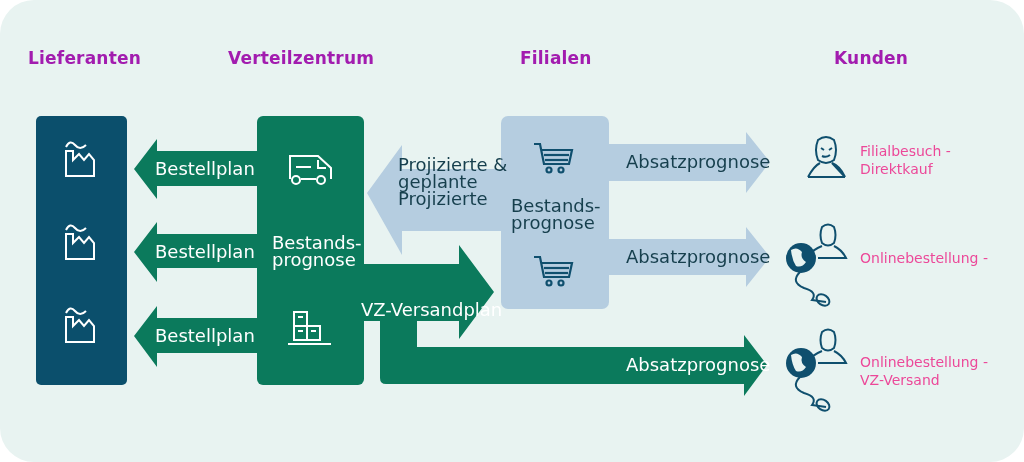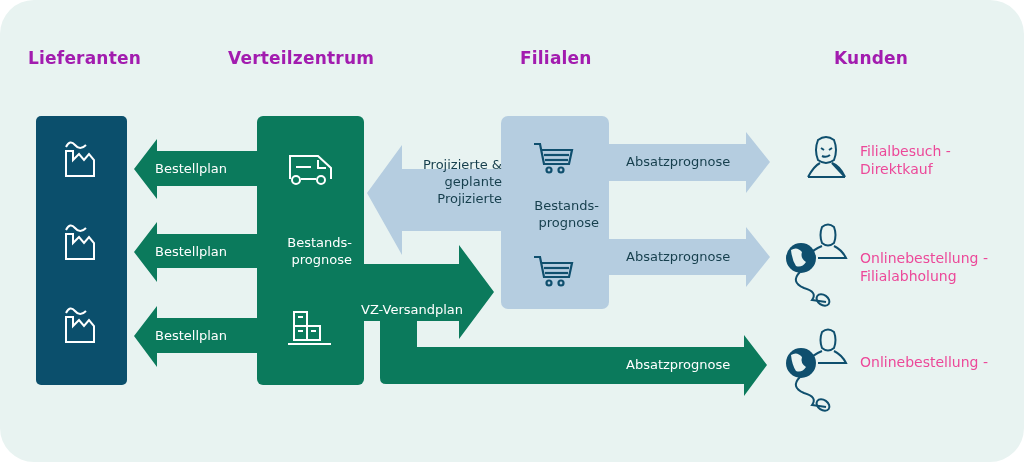--- a/index.html
+++ b/index.html
@@ -1,20 +1,20 @@
 <!DOCTYPE html>
 <html><head>
 <meta charset="utf-8">
 <style>
   html, body { margin: 0; padding: 0; background: #ffffff; }
   body { width: 1024px; height: 462px; position: relative; overflow: hidden; font-family: "DejaVu Sans", sans-serif; }
   .panel { position: absolute; left: 0; top: 0; width: 1024px; height: 462px; background: #e8f3f1; border-radius: 34px; }
   .col-title { position: absolute; top: 48px; font-weight: bold; font-size: 17px; color: #a21caf; letter-spacing: 0.2px; }
   svg.diagram { position: absolute; left: 0; top: 0; }
-  .lbl { position: absolute; font-size: 13px; line-height: 17px; text-align: right; white-space: nowrap; }
+  .lbl { position: absolute; font-size: 18px; line-height: 17px; text-align: left; white-space: nowrap; }
   .lbl.w { color: #ffffff; }
   .lbl.d { color: #163f4d; }
   .cust { position: absolute; font-size: 14px; line-height: 18px; color: #ec4899; }
 </style>
 </head>
 <body>
 
 <div class="panel"></div>
 
 <div class="col-title" style="left:28px;">Lieferanten</div>
@@ -145,17 +145,17 @@
 <div class="lbl d" style="left:626px;top:153px;">Absatzprognose</div>
 <div class="lbl d" style="left:626px;top:248px;">Absatzprognose</div>
 <div class="lbl w" style="left:626px;top:356px;">Absatzprognose</div>
 
 <div class="cust" style="left:860px;top:142px;">
   <div>Filialbesuch -</div>
   <div>Direktkauf</div>
 </div>
 <div class="cust" style="left:860px;top:249px;">
   <div>Onlinebestellung -</div>
-  <div>Filialabholung</div>
 </div>
 <div class="cust" style="left:860px;top:353px;">
   <div>Onlinebestellung -</div>
+  <div>VZ-Versand</div>
 </div>
 
 </body></html>

